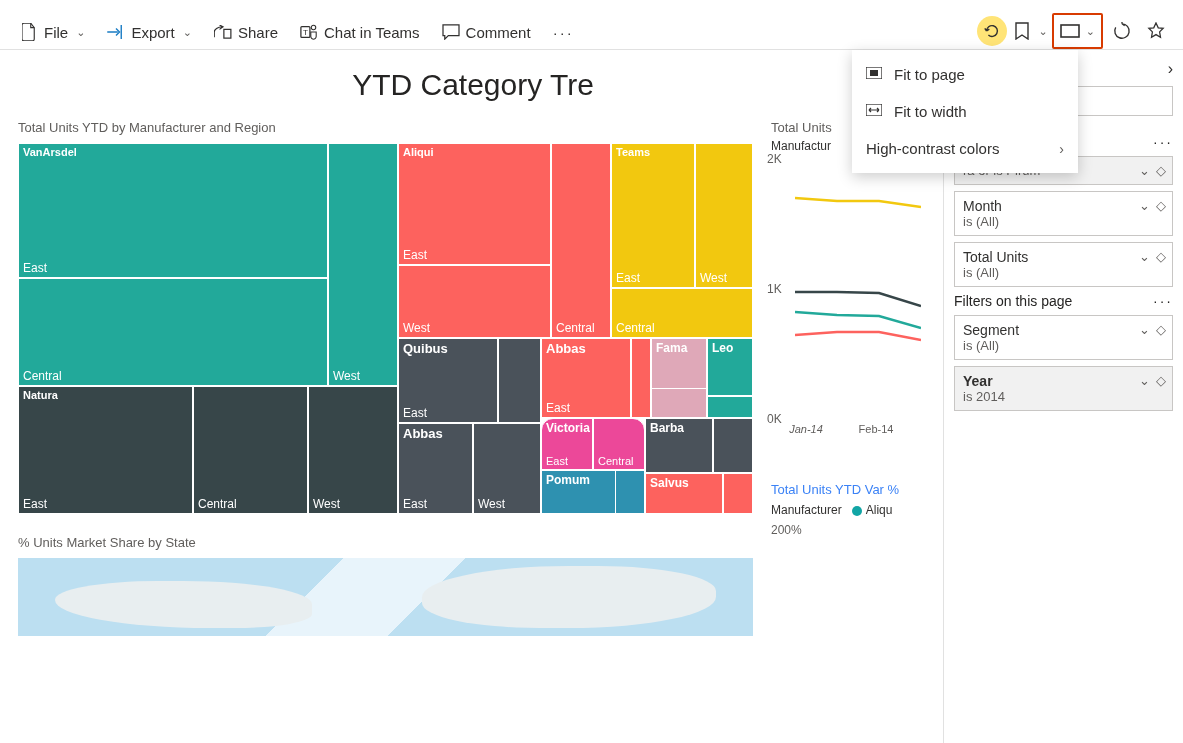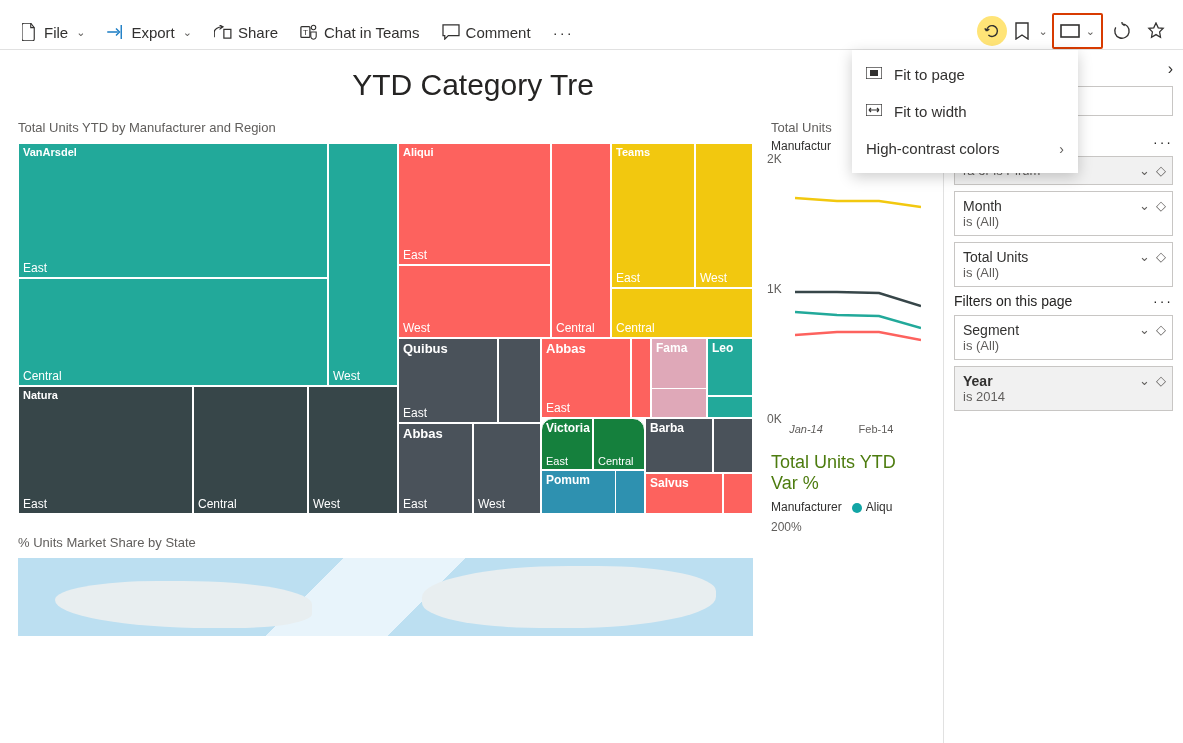--- a/index.html
+++ b/index.html
@@ -52,21 +52,21 @@
 
   
   .line-col { margin-left: 18px; width: 150px; }
   .line-title { font-size: 13px; color: #605e5c; margin-bottom: 4px; }
   .line-leg { font-size: 12px; margin-bottom: 6px; color: #323130; }
   .line-chart { position: relative; width: 150px; height: 260px; }
   .line-chart .ytick { position:absolute; left:-4px; font-size:12px; color:#605e5c; transform:translateY(-50%); }
   .line-chart .xtick { position:absolute; bottom:-16px; font-size:11px; color:#605e5c; transform:translateX(-50%); }
   .line-chart svg { position:absolute; left:24px; top:0; width:126px; height:260px; }
 
-  .var-title { margin-top: 33px; font-size: 18px; color: #4d7c0f; }
+  .var-title { margin-top: 63px; font-size: 13px; color: #3b82f6; }
   .var-leg { font-size: 12px; margin-top: 6px; }
   .var-200 { font-size: 12px; color:#605e5c; margin-top: 6px; }
   .dot { display:inline-block; width:10px; height:10px; border-radius:50%; background:#12a5a5; margin-right:4px; vertical-align:middle;}
 
   
   .menu { position: absolute; right: 105px; top: 50px; width: 226px; background: #fff; box-shadow: 0 4px 14px rgba(0,0,0,.2); z-index: 50; padding: 6px 0; }
   .menu-item { display: flex; align-items: center; padding: 10px 14px; gap: 12px; font-size: 15px; cursor: pointer; }
   .menu-item.highlight { border: 2px solid #d83b01; margin: -2px 0; }
   .menu-icon { width: 16px; height: 16px; display: inline-flex; }
   .menu-chev { margin-left: auto; font-size: 14px; color:#605e5c; }
@@ -273,21 +273,21 @@
             <div class="tm-cell" style="left:633px;top:195px;width:56px;height:80px;background:#DFA8B8;">
               <span class="tm-main" style="font-size:12px;">Fama</span>
             </div>
             <div class="tm-cell" style="left:633px;top:245px;width:56px;height:30px;background:#DFA8B8;"></div>
 
             <div class="tm-cell" style="left:689px;top:195px;width:46px;height:58px;background:#22A99A;">
               <span class="tm-main" style="font-size:12px;">Leo</span>
             </div>
             <div class="tm-cell" style="left:689px;top:253px;width:46px;height:22px;background:#22A99A;"></div>
 
-            <div class="tm-cell" style="left:523px;top:275px;width:104px;height:68px;background:#15803d;border-radius:12px;">
+            <div class="tm-cell" style="left:523px;top:275px;width:104px;height:68px;background:#ec4899;border-radius:12px;">
               <span class="tm-main" style="font-size:12px;">Victoria</span>
             </div>
             <div class="tm-cell" style="left:523px;top:275px;width:52px;height:52px;background:transparent;">
                 <span class="tm-sub" style="font-size:11px;">East</span>
               </div>
             <div class="tm-cell" style="left:575px;top:275px;width:52px;height:52px;background:transparent;">
                 <span class="tm-sub" style="font-size:11px;">Central</span>
               </div>
 
             <div class="tm-cell" style="left:523px;top:327px;width:94px;height:44px;background:#2E91B0;text-align:center;">

